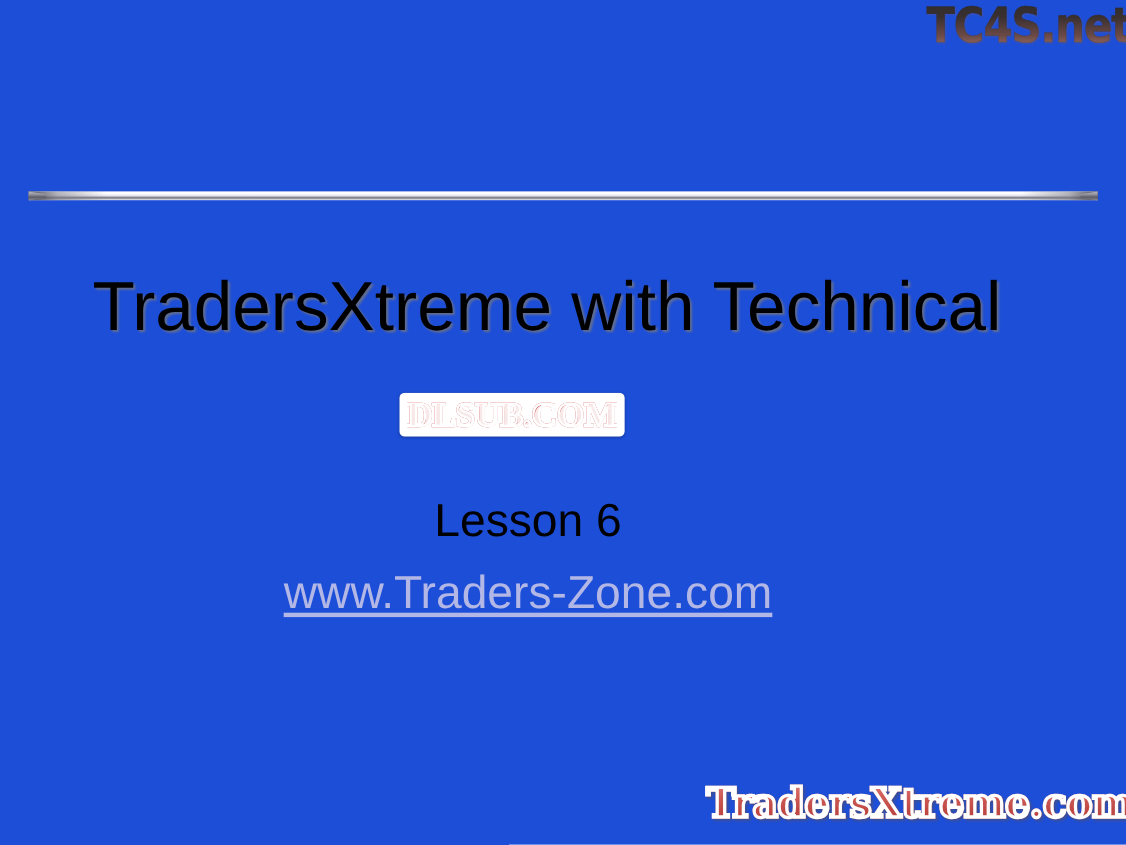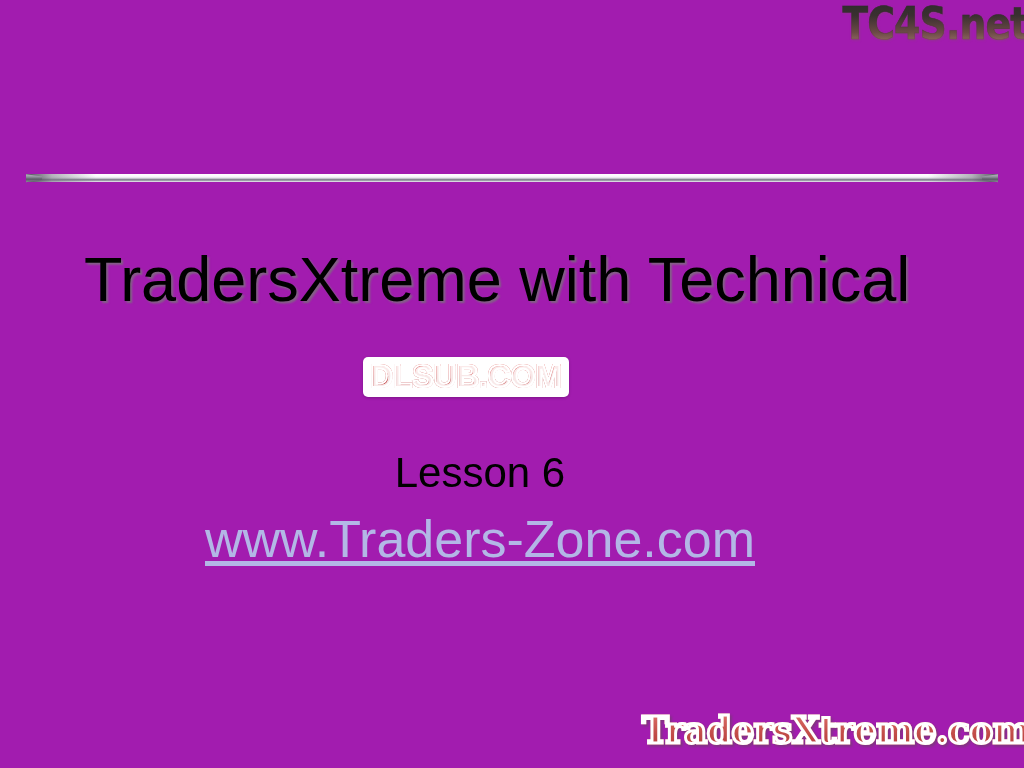--- a/index.html
+++ b/index.html
@@ -10,21 +10,21 @@
   }
 
   body {
     font-family: "Liberation Sans", sans-serif;
   }
 
   .slide {
     position: relative;
     width: 1024px;
     height: 768px;
-    background: #a21caf;
+    background: #1d4ed8;
     overflow: hidden;
   }
 
   
   .tc4s-watermark {
     position: absolute;
     top: -2px;
     right: -4px;
     font-family: "DejaVu Sans", sans-serif;
     font-weight: 700;
@@ -107,21 +107,21 @@
 
   
   .dlsub-watermark {
     position: absolute;
     left: 363px;
     top: 357px;
     padding: 3px 9px 4px 9px;
     background: #ffffff;
     border-radius: 5px;
     box-shadow: 0 1px 3px rgba(0,0,0,0.22);
-    font-family: Liberation Sans, sans-serif;
+    font-family: Liberation Serif, serif;
     font-weight: 700;
     font-size: 31px;
     line-height: 33px;
     letter-spacing: 0px;
     color: #cc1f22;
     background-clip: padding-box;
     white-space: nowrap;
   }
   .dlsub-watermark .dls-text {
     display: inline-block;
@@ -150,21 +150,21 @@
   .subtitle-line {
     font-family: "Liberation Sans", sans-serif;
     font-size: 42px;
     line-height: 54px;
     color: #000000;
   }
   .subtitle-link {
     display: inline-block;
     margin-top: 12px;
     font-family: "Liberation Sans", sans-serif;
-    font-size: 52px;
+    font-size: 42px;
     line-height: 54px;
     color: #b3b7e6;
     text-decoration: underline;
     text-decoration-color: #b3b7e6;
     text-underline-offset: 4px;
     cursor: pointer;
   }
 
   
   .txt-watermark {

